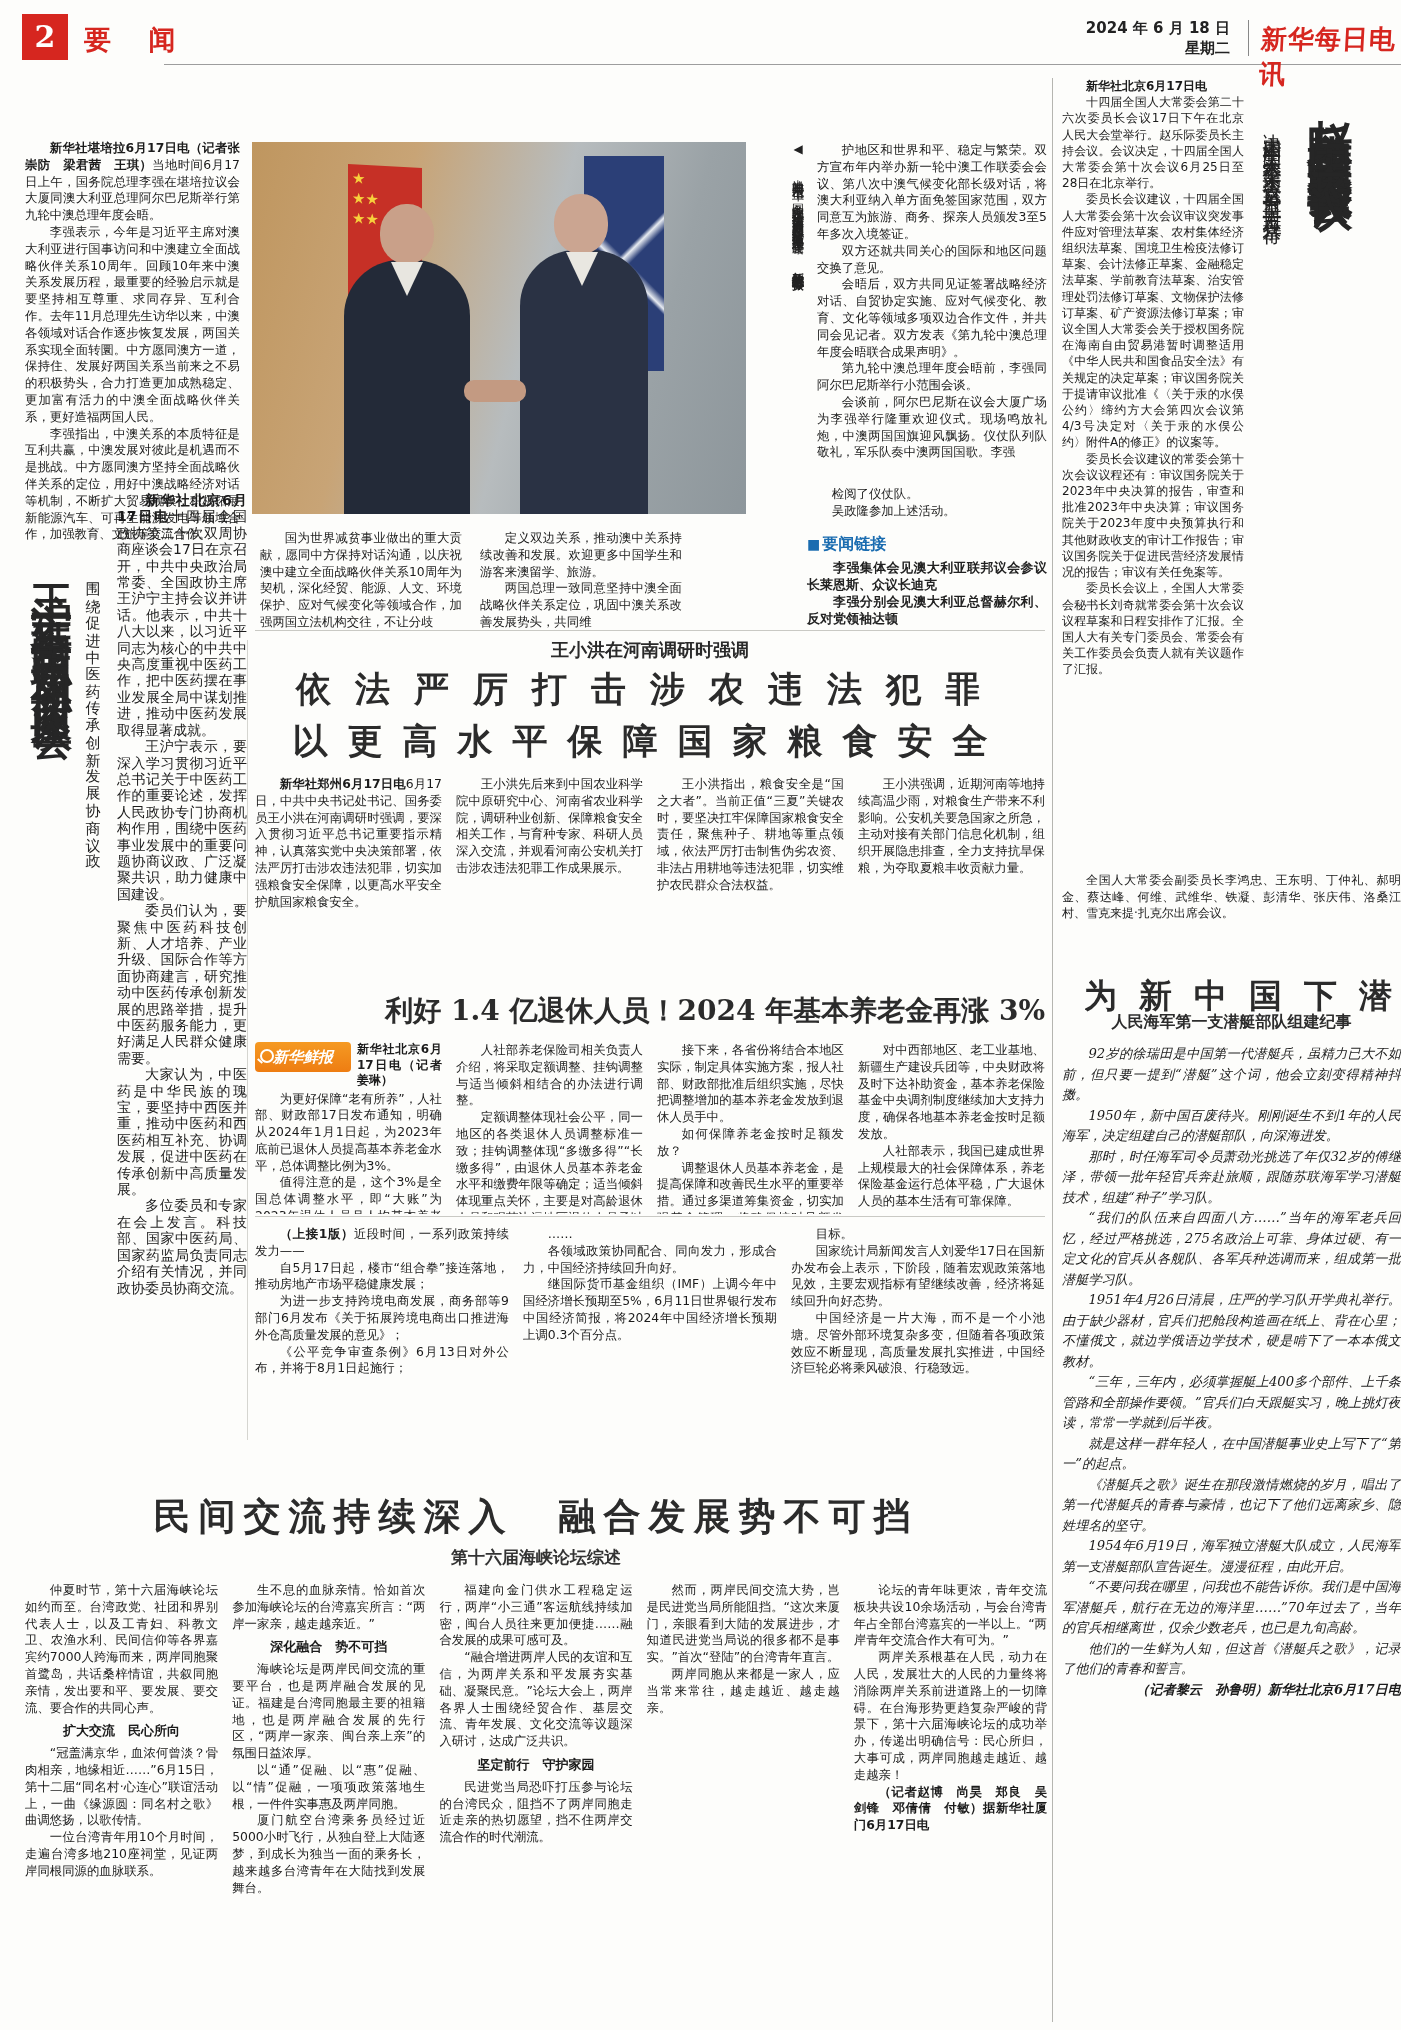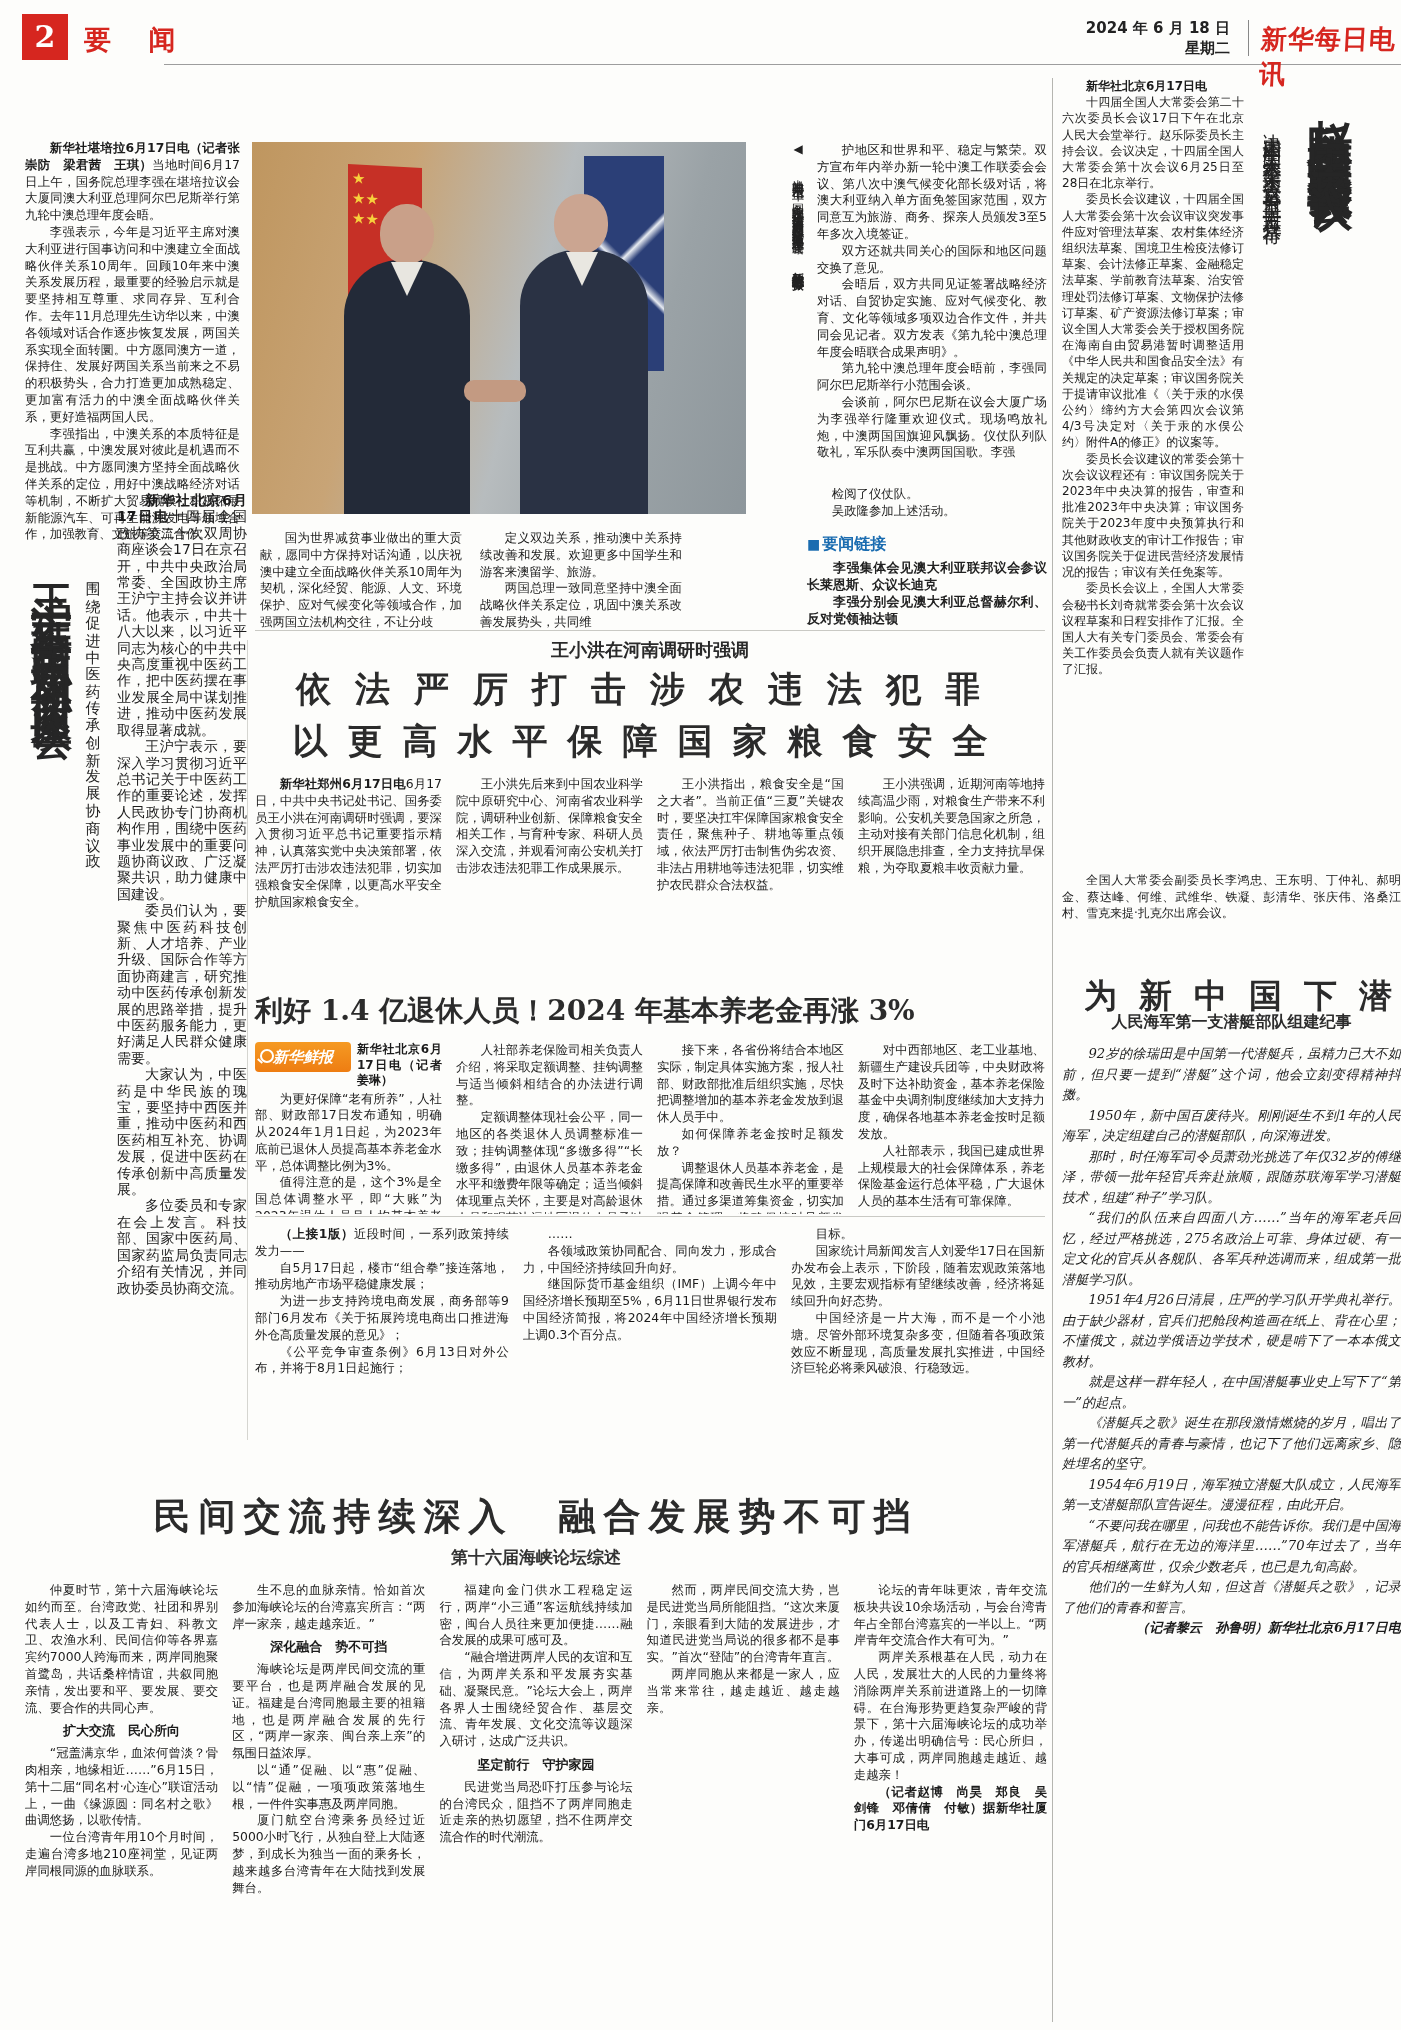--- a/index.html
+++ b/index.html
@@ -66,21 +66,21 @@
   #cppcc-body{left:92px;top:0;width:130px;height:952px;}
   #cppcc-body p{font-size:14px;line-height:16.4px;}
   
   #police-kicker{left:0;top:2px;width:790px;text-align:center;font:600 18px "DejaVu Sans",sans-serif;color:#2a2a2a;}
   #police-h1{left:0;top:30px;width:790px;text-align:center;font:700 35px/46px "DejaVu Serif",serif;letter-spacing:24px;color:#2b2b2b;white-space:nowrap;}
   #police-h2{left:0;top:82px;width:790px;text-align:center;font:700 35px/46px "DejaVu Serif",serif;letter-spacing:20px;color:#2b2b2b;white-space:nowrap;}
   .colrow{display:flex;gap:14px;}
   .colrow .col{flex:1;}
   #police-cols{left:0;top:140px;width:790px;height:208px;}
   
-  #pension-h{left:0;top:0;width:790px;text-align:left;font:700 28px "DejaVu Serif",serif;color:#2b2b2b;}
+  #pension-h{left:0;top:0;width:790px;text-align:right;font:700 28px "DejaVu Serif",serif;color:#2b2b2b;}
   #pension-cols{left:0;top:50px;width:790px;height:172px;}
   .xhfb-row{display:flex;gap:6px;align-items:flex-start;margin-bottom:2px;}
   .xhfb-logo{flex:0 0 96px;height:30px;background:linear-gradient(#f59a23,#ee7d12);border-radius:4px;
      color:#fff;font:700 italic 15px/30px "DejaVu Serif",serif;text-align:center;position:relative;}
   .xhfb-logo .mag{position:absolute;left:5px;top:7px;width:10px;height:10px;border:2px solid #fff;border-radius:50%;}
   .xhfb-logo .mag:after{content:"";position:absolute;left:-5px;top:9px;width:6px;height:2px;background:#fff;transform:rotate(40deg);}
   .xhfb-byline{font-size:12px;line-height:15.5px;font-weight:700;text-align:justify;margin:0;}
   
   #cont-cols{left:0;top:4px;width:790px;height:212px;}
   
@@ -304,20 +304,21 @@
 
   <section class="abs" style="left:1062px;top:932px;width:339px;height:1092px;">
     <div class="abs" id="sub-h">为新中国下潜</div>
     <div class="abs" id="sub-sub">人民海军第一支潜艇部队组建纪事</div>
     <div class="abs art clip" id="sub-body">
         <p>92岁的徐瑞田是中国第一代潜艇兵，虽精力已大不如前，但只要一提到“潜艇”这个词，他会立刻变得精神抖擞。</p>
         <p>1950年，新中国百废待兴。刚刚诞生不到1年的人民海军，决定组建自己的潜艇部队，向深海进发。</p>
         <p>那时，时任海军司令员萧劲光挑选了年仅32岁的傅继泽，带领一批年轻官兵奔赴旅顺，跟随苏联海军学习潜艇技术，组建“种子”学习队。</p>
         <p>“我们的队伍来自四面八方……”当年的海军老兵回忆，经过严格挑选，275名政治上可靠、身体过硬、有一定文化的官兵从各舰队、各军兵种选调而来，组成第一批潜艇学习队。</p>
         <p>1951年4月26日清晨，庄严的学习队开学典礼举行。由于缺少器材，官兵们把舱段构造画在纸上、背在心里；不懂俄文，就边学俄语边学技术，硬是啃下了一本本俄文教材。</p>
+        <p>“三年，三年内，必须掌握艇上400多个部件、上千条管路和全部操作要领。”官兵们白天跟艇实习，晚上挑灯夜读，常常一学就到后半夜。</p>
         <p>就是这样一群年轻人，在中国潜艇事业史上写下了“第一”的起点。</p>
         <p>《潜艇兵之歌》诞生在那段激情燃烧的岁月，唱出了第一代潜艇兵的青春与豪情，也记下了他们远离家乡、隐姓埋名的坚守。</p>
         <p>1954年6月19日，海军独立潜艇大队成立，人民海军第一支潜艇部队宣告诞生。漫漫征程，由此开启。</p>
         <p>“不要问我在哪里，问我也不能告诉你。我们是中国海军潜艇兵，航行在无边的海洋里……”70年过去了，当年的官兵相继离世，仅余少数老兵，也已是九旬高龄。</p>
         <p>他们的一生鲜为人知，但这首《潜艇兵之歌》，记录了他们的青春和誓言。</p>
         <p class="credit">（记者黎云　孙鲁明）新华社北京6月17日电</p>
       </div>
   </section>
 
   <div class="abs vrule" style="left:1052px;top:78px;height:1944px;"></div>

